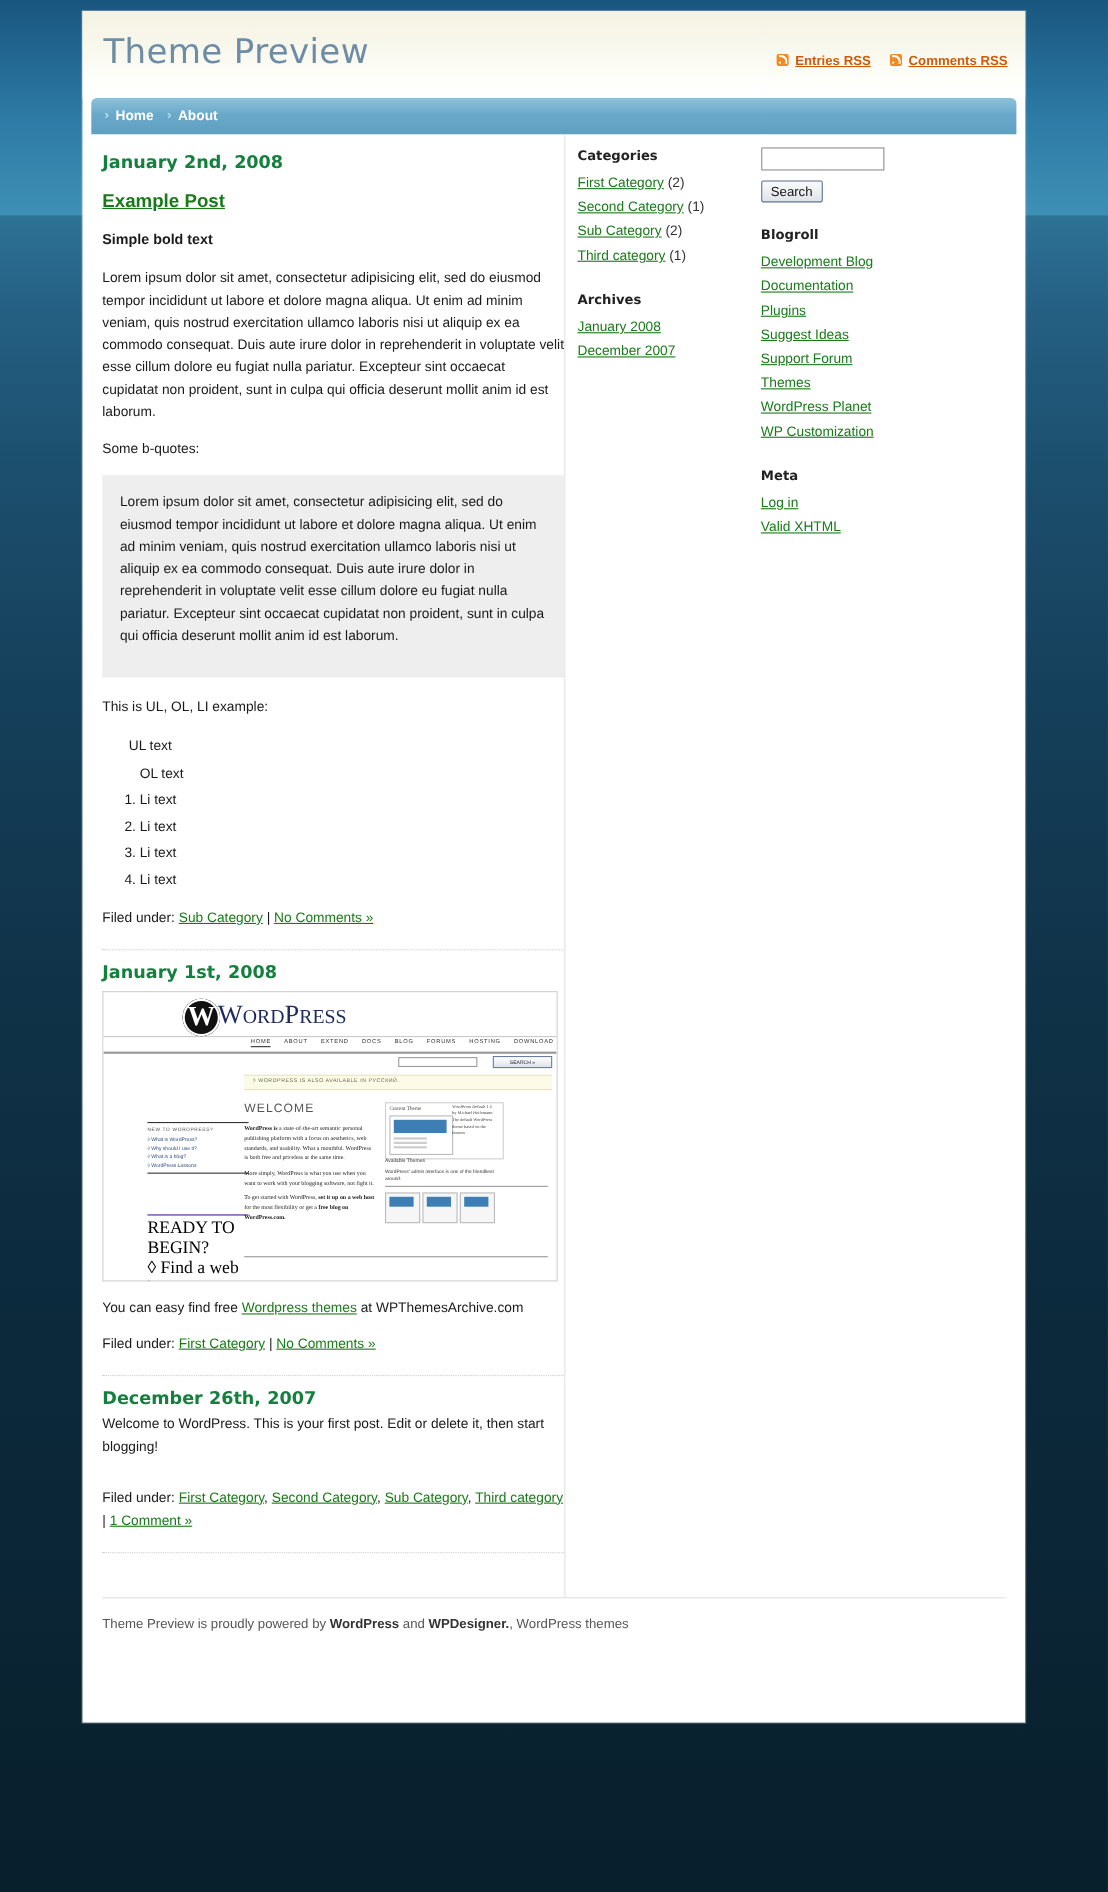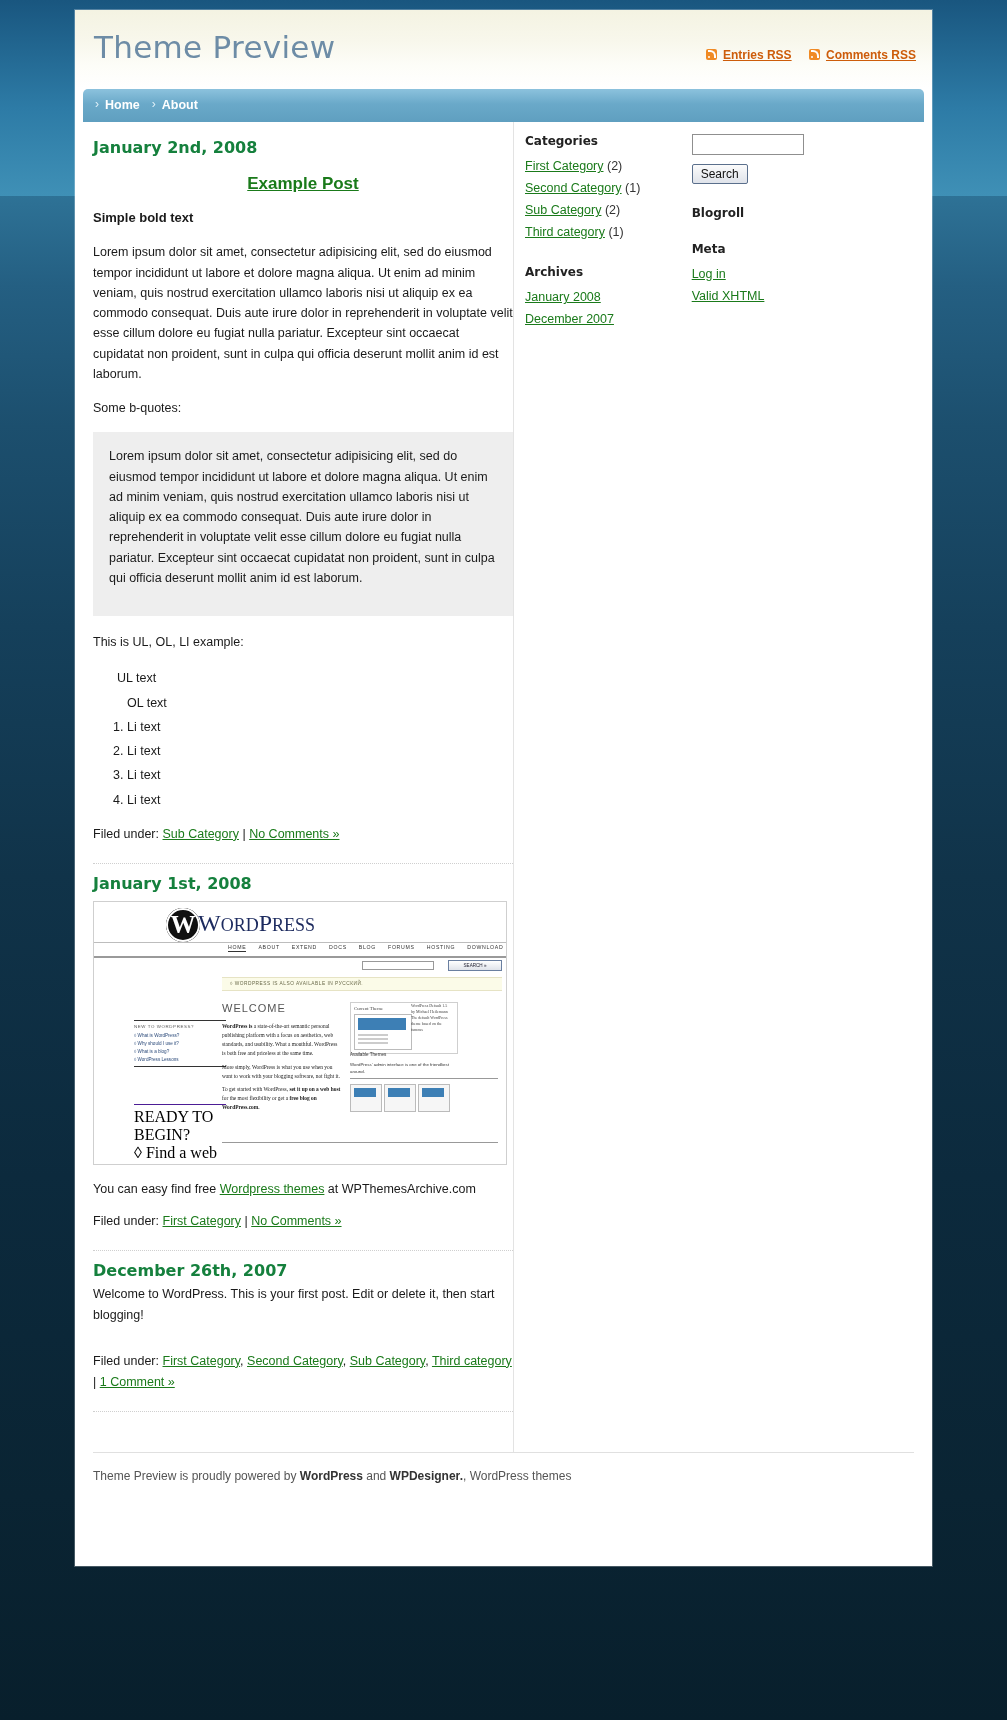--- a/index.html
+++ b/index.html
@@ -113,21 +113,20 @@
   .side-b{ width:230px; padding-left:12px; }
 
   .post{ padding-bottom:6px; }
   .post-date{
     color:#15803d; font-size:16px; font-weight:bold;
     font-family:"DejaVu Sans", sans-serif;
     padding:4px 0 4px 0;
   }
   .post-title{
     margin:6px 0 12px 0;
-    text-align:center;
   }
   .post-title a{
     color:#1a7a1a; font-size:17px; font-weight:bold;
     text-decoration:underline;
   }
   .post-body{ font-size:12.5px; color:#1a1a1a; line-height:1.62; }
   .post-body p{ margin:0 0 14px 0; }
   .post-body strong.lead{ font-size:13px; }
   blockquote{
     margin:0 0 16px 0;
@@ -501,20 +500,30 @@
       </div>
 
       <div class="side-b">
         <div class="widget searchbox">
           <input class="s" type="text" placeholder="" style="">
           <div><button>Search</button></div>
         </div>
 
         <div class="widget">
           <h3>Blogroll</h3>
+          <ul>
+            <li><a>Development Blog</a></li>
+            <li><a>Documentation</a></li>
+            <li><a>Plugins</a></li>
+            <li><a>Suggest Ideas</a></li>
+            <li><a>Support Forum</a></li>
+            <li><a>Themes</a></li>
+            <li><a>WordPress Planet</a></li>
+            <li><a>WP Customization</a></li>
+          </ul>
         </div>
 
         <div class="widget">
           <h3>Meta</h3>
           <ul>
             <li><a>Log in</a></li>
             <li><a>Valid XHTML</a></li>
           </ul>
         </div>
       </div>

